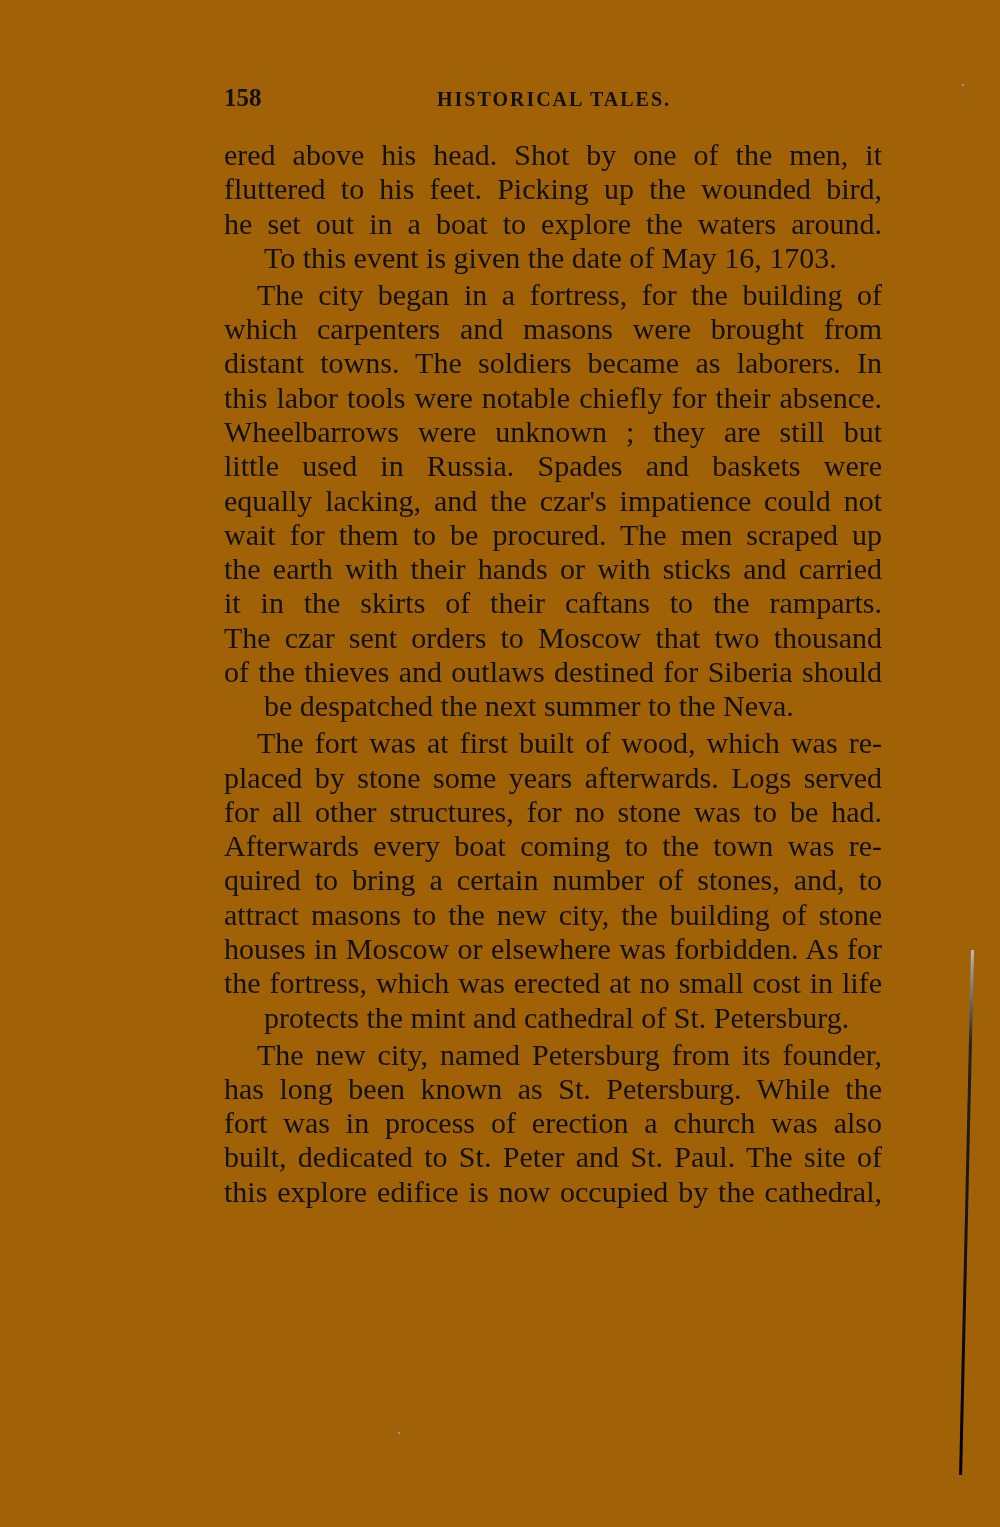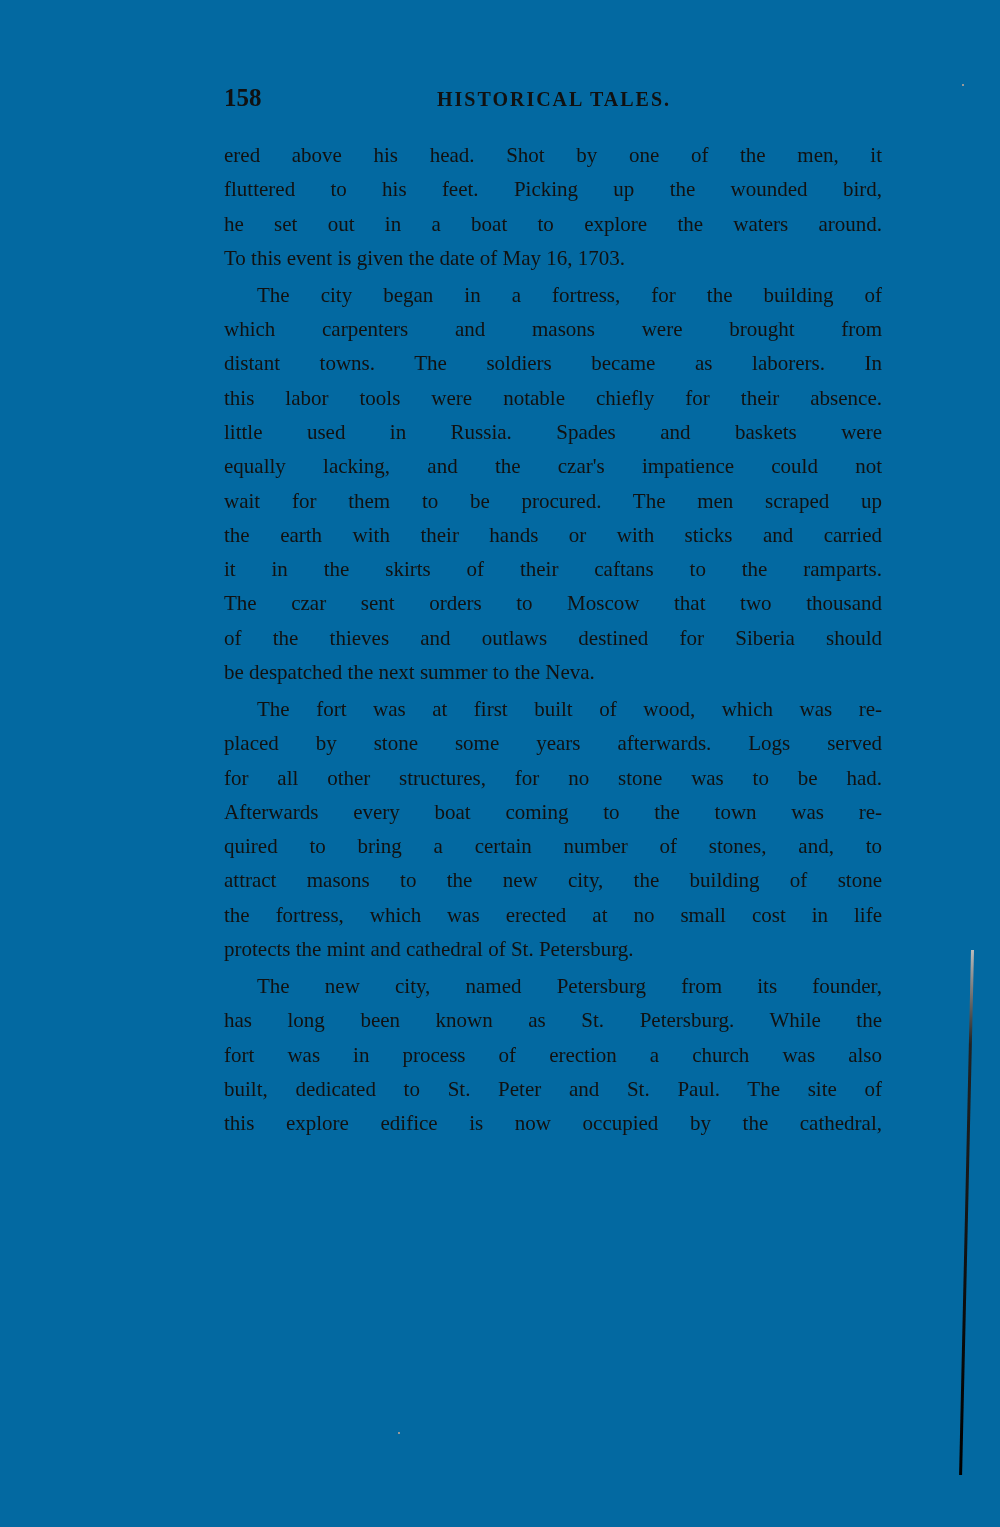--- a/index.html
+++ b/index.html
@@ -1,41 +1,41 @@
 <!DOCTYPE html>
 <html><head>
 <meta charset="utf-8">
 <style>
   html, body { margin: 0; padding: 0; background: #ffffff; }
   body { width: 1000px; height: 1527px; position: relative; overflow: hidden; }
   .page {
     position: absolute; left: 0; top: 0; width: 1000px; height: 1527px;
-    background: #0369a1; color: #111111;
+    background: #a16207; color: #111111;
     font-family: "Liberation Serif", "DejaVu Serif", serif;
   }
   .running-head {
     position: absolute; left: 224px; top: 84px; width: 660px; height: 34px;
   }
   .page-number {
     position: absolute; left: 0; top: 0;
     font-size: 25px; font-weight: bold; letter-spacing: 0px;
   }
   .head-title {
     position: absolute; left: 0; right: 0; top: 4px; text-align: center;
     font-size: 20px; font-weight: bold; letter-spacing: 2px;
   }
   .body-text {
     position: absolute; left: 224px; top: 138px; width: 658px;
   }
   .line {
     display: block; height: 34.3px; line-height: 34.3px;
-    font-size: 21px; white-space: nowrap;
+    font-size: 30px; white-space: nowrap;
     text-align: justify; text-align-last: justify;
   }
-  .line.last { text-align-last: left; }
+  .line.last { text-align-last: left; margin-left: 40px; }
   .line.indent { padding-left: 33px; }
   .para-gap { height: 2.6px; }
   .scan-line {
     position: absolute; left: 971px; top: 950px; width: 3px; height: 525px;
     background: linear-gradient(to bottom, #bbbbbb 0%, #222222 18%, #000000 100%);
     transform: skewX(-1.3deg); transform-origin: top left;
   }
   .speck { position: absolute; width: 2px; height: 2px; background: #999; }
 </style>
 </head>
@@ -56,38 +56,40 @@
       <span class="line">he set out in a boat to explore the waters around.</span>
       <span class="line last">To this event is given the date of May 16, 1703.</span>
     </div>
     <div class="para-gap"></div>
 
     <div>
       <span class="line indent">The city began in a fortress, for the building of</span>
       <span class="line">which carpenters and masons were brought from</span>
       <span class="line">distant towns.  The soldiers became as laborers.  In</span>
       <span class="line">this labor tools were notable chiefly for their absence.</span>
+      <span class="line">Wheelbarrows were unknown ; they are still but</span>
       <span class="line">little used in Russia.  Spades and baskets were</span>
       <span class="line">equally lacking, and the czar's impatience could not</span>
       <span class="line">wait for them to be procured.  The men scraped up</span>
       <span class="line">the earth with their hands or with sticks and carried</span>
       <span class="line">it in the skirts of their caftans to the ramparts.</span>
       <span class="line">The czar sent orders to Moscow that two thousand</span>
       <span class="line">of the thieves and outlaws destined for Siberia should</span>
       <span class="line last">be despatched the next summer to the Neva.</span>
     </div>
     <div class="para-gap"></div>
 
     <div>
       <span class="line indent">The fort was at first built of wood, which was re-</span>
       <span class="line">placed by stone some years afterwards.  Logs served</span>
       <span class="line">for all other structures, for no stone was to be had.</span>
       <span class="line">Afterwards every boat coming to the town was re-</span>
       <span class="line">quired to bring a certain number of stones, and, to</span>
       <span class="line">attract masons to the new city, the building of stone</span>
+      <span class="line">houses in Moscow or elsewhere was forbidden.  As for</span>
       <span class="line">the fortress, which was erected at no small cost in life</span>
       <span class="line last">protects the mint and cathedral of St. Petersburg.</span>
     </div>
     <div class="para-gap"></div>
 
     <div>
       <span class="line indent">The new city, named Petersburg from its founder,</span>
       <span class="line">has long been known as St. Petersburg.  While the</span>
       <span class="line">fort was in process of erection a church was also</span>
       <span class="line">built, dedicated to St. Peter and St. Paul.  The site of</span>

